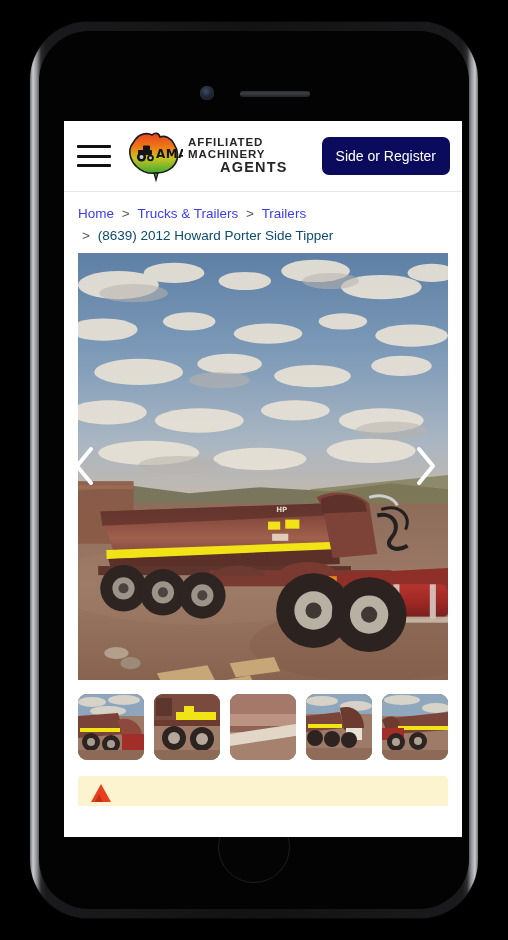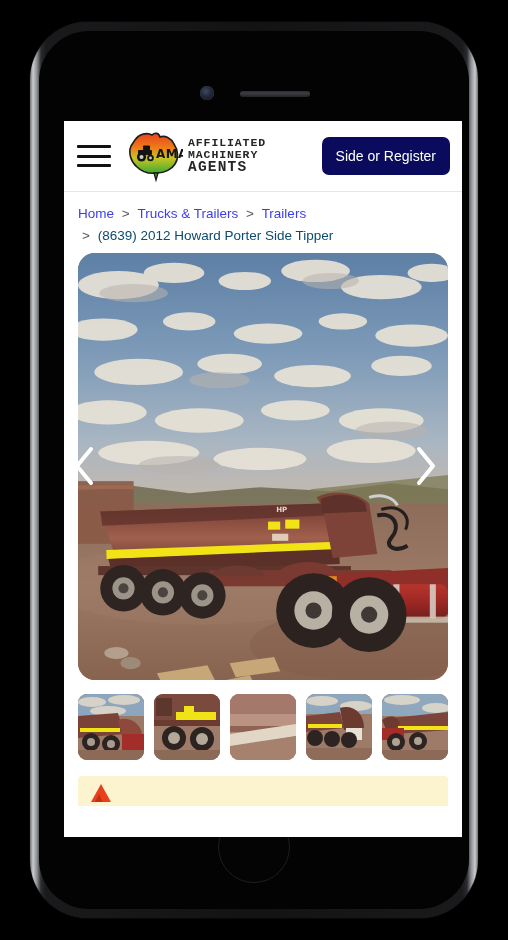--- a/index.html
+++ b/index.html
@@ -130,24 +130,24 @@
     flex: 0 0 auto;
   }
   .logo-mark svg { display: block; }
   #brand-wordmark {
     margin-left: 5px;
     line-height: 1.02;
     color: #262626;
     font-weight: bold;
     font-size: 11.5px;
     letter-spacing: 0.9px;
-    font-family: Liberation Mono, monospace;
+    font-family: Liberation Sans, sans-serif;
     font-stretch: condensed;
   }
-  #brand-wordmark .l3 { font-size: 14.5px; letter-spacing: 1.2px; }
+  #brand-wordmark .l3 { font-size: 14.5px; letter-spacing: 1.2px; margin-left: 32px; }
 
   #login-register-button {
     margin-left: auto;
     background: #0b0b5e;
     color: #ffffff;
     border: none;
     border-radius: 7px;
     font-size: 14px;
     font-family: "Liberation Sans", sans-serif;
     padding: 11px 14px;
@@ -176,21 +176,20 @@
   
   #gallery {
     padding: 0 14px;
   }
   #main-photo-frame {
     position: relative;
     width: 100%;
     height: 427px;
     overflow: hidden;
     background: #8b6f5e;
-    border-radius: 17px;
   }
   #main-photo-frame .photo-svg { display: block; width: 100%; height: 100%; }
 
   .carousel-arrow {
     position: absolute;
     top: 50%;
     transform: translateY(-50%);
     width: 40px;
     height: 58px;
     cursor: pointer;

